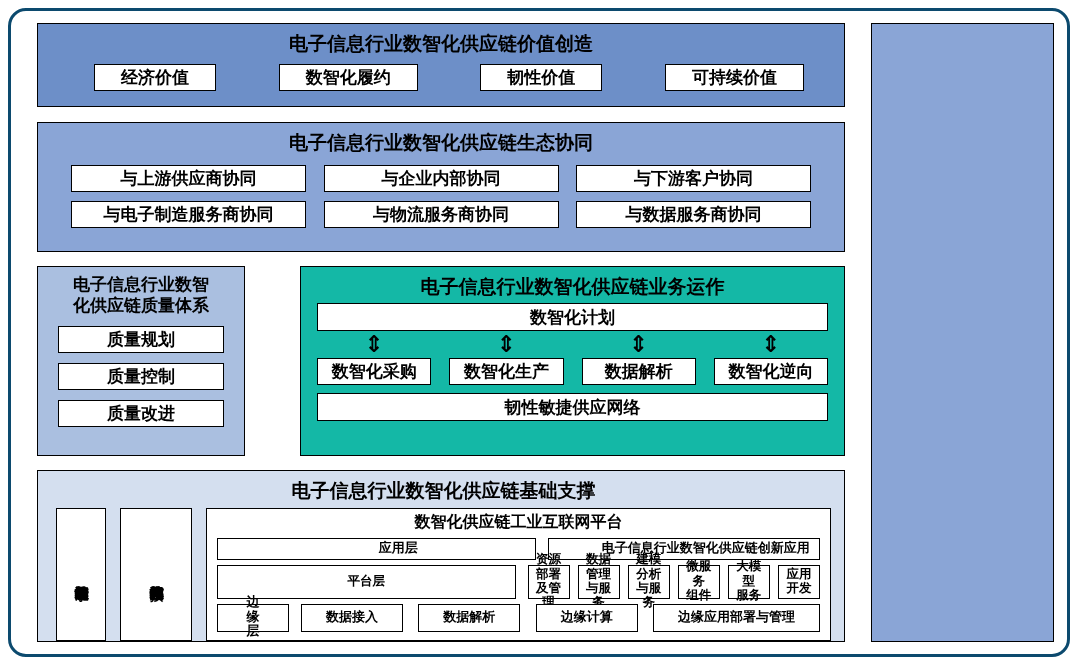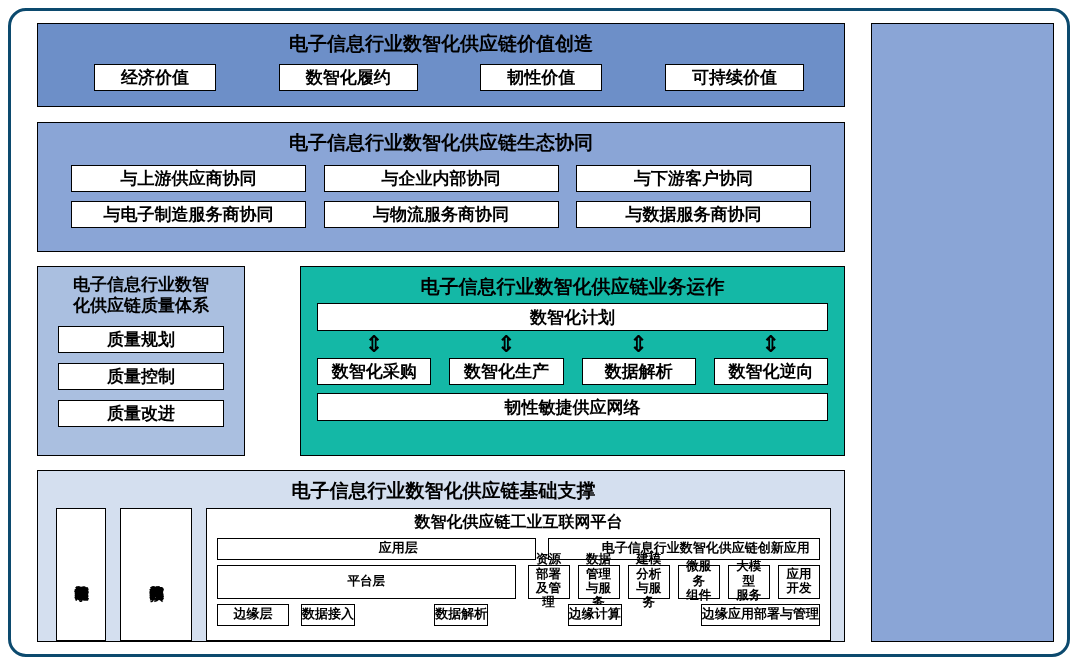--- a/index.html
+++ b/index.html
@@ -64,21 +64,21 @@
   .platform { flex:1; background:#fff; border:1.5px solid #000; padding:3px 10px 6px 10px; min-width:0; }
   .platform-title { text-align:center; font-size:16px; }
   .p-row { display:flex; gap:12px; margin-top:5px; align-items:center; }
   .p-label { width:72px; flex:none; height:22px; font-size:13px; }
   .p-items { flex:1; display:flex; gap:8px; min-width:0; }
   .p-item { background:#fff; border:1.5px solid #000; display:flex; align-items:center; justify-content:center;
             text-align:center; font-size:12.5px; line-height:1.15; white-space:pre-line;padding-left:44px; }
   .p-row-app .p-item { flex:1; height:22px; font-size:13px; }
   .p-row-mid .p-item { flex:1; height:34px; padding:1px 2px; }
   .p-row-edge .p-items { justify-content:space-between;align-items:flex-end; }
-  .p-row-edge .p-item { height:22px; font-size:13px; padding:0 0; }
+  .p-row-edge .p-item { height:28px; font-size:13px; padding:0 24px; }
 
   
   .sidebar {
     width:183px; background:#8aa5d6; border:1.5px solid #000;
     display:flex; flex-direction:column; align-items:center;
   }
   .sidebar-title { margin-top:14px; font-size:18px; width:6.6em; text-align:center; line-height:1.3; }
   .sidebar-items { flex:1; width:100%; display:flex; flex-direction:column; align-items:center; justify-content:space-evenly; }
   .sidebar-items .wbox { width:128px; height:31px; }
 </style>

